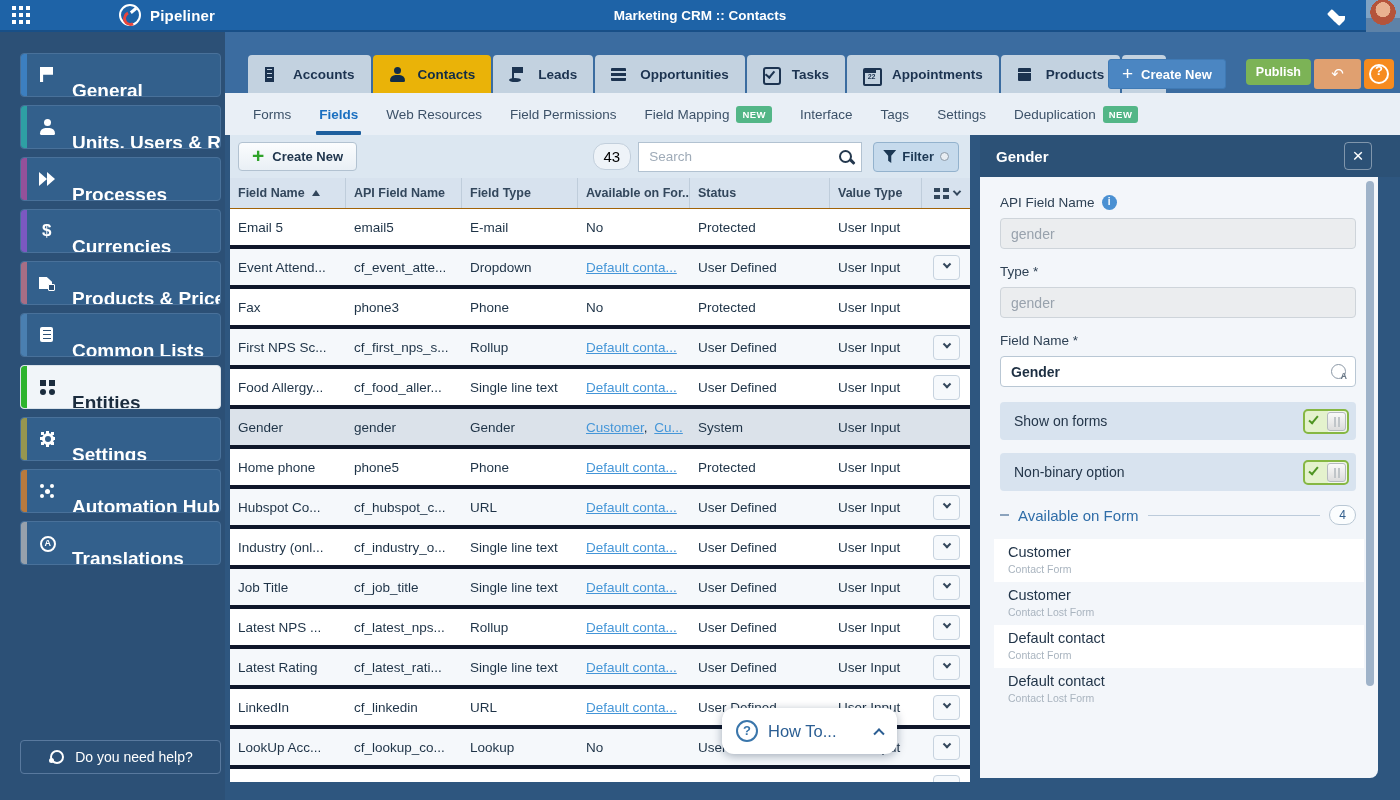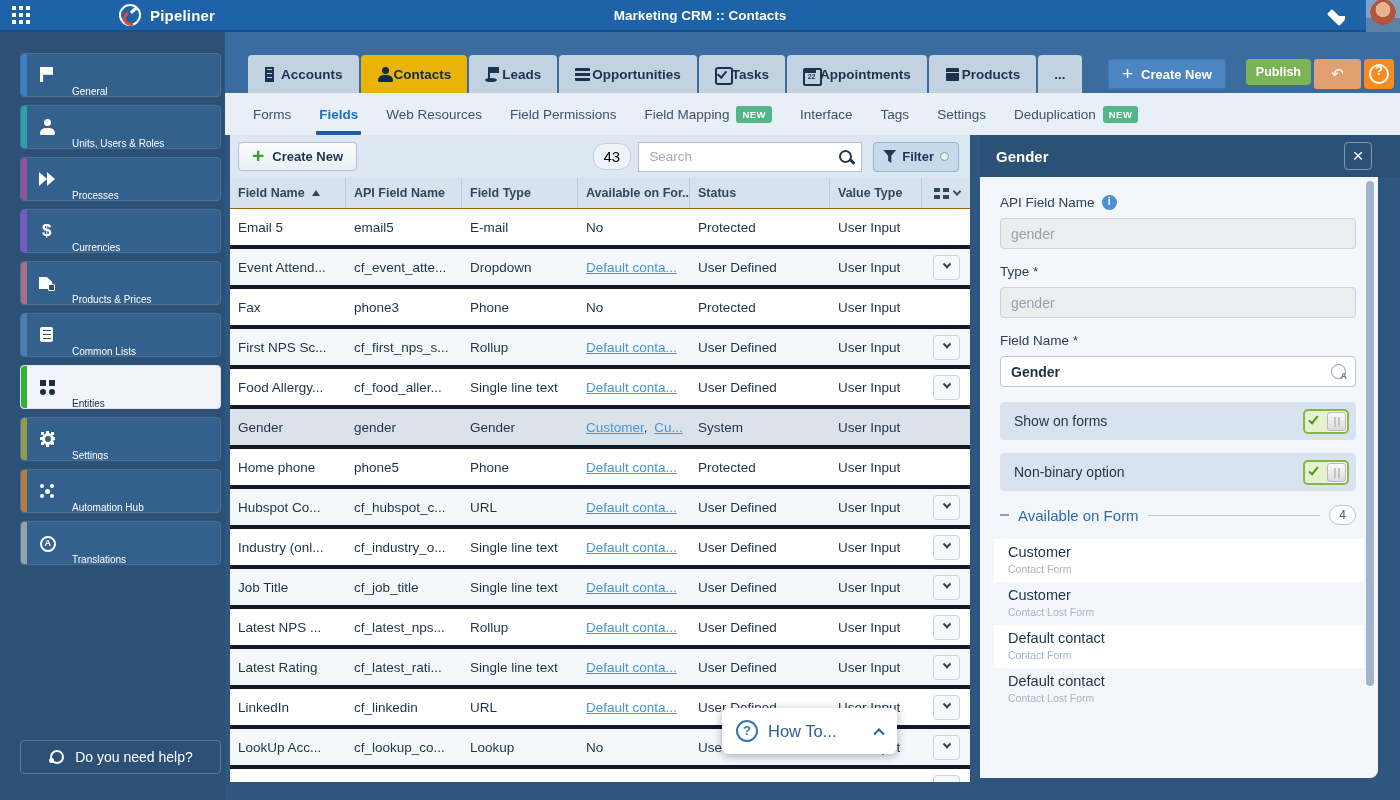--- a/index.html
+++ b/index.html
@@ -40,21 +40,21 @@
       linear-gradient(180deg, #7fa3c4 0 55%, #5d82a8 55% 100%); }
 
   
   .sidebar { position:absolute; left:0; top:32px; bottom:0; width:225px; background:#2c5076; z-index:20; }
   .side-item { position:relative; margin:0 0 8px 20px; width:201px; height:44px;
     background:#33608c; border:1px solid #49719a; border-radius:4px;
     display:flex; align-items:center; padding-left:18px; gap:16px; color:#fff; cursor:pointer; overflow:hidden; }
   .side-list { padding-top:21px; }
   .side-item.active { background:#f1f5f9; border-color:#d9e2ea; color:#1b2c3e; }
   .accent { position:absolute; left:0; top:0; bottom:0; width:6px; border-radius:3px 0 0 3px; }
-  .side-label { font-size:10px; font-weight:400; white-space:nowrap;margin-top:32px; }
+  .side-label { font-size:19px; font-weight:700; white-space:nowrap;margin-top:32px; }
   .help-btn { position:absolute; left:20px; bottom:26px; width:201px; height:34px;
     border:1px solid #59799e; border-radius:4px; background:transparent; color:#fff;
     display:flex; align-items:center; justify-content:center; gap:10px; font-size:14px; cursor:pointer; }
 
   
   .ic { position:relative; display:inline-block; width:17px; height:16px; flex:none; }
   [data-name="flag-icon"]::before { content:""; position:absolute; left:1px; top:0; width:13px; height:15px;
     background:currentColor; clip-path:polygon(0 0,100% 0,100% 52%,24% 52%,24% 100%,0 100%); }
   [data-name="users-icon"]::before, [data-name="person-icon"]::before { content:""; position:absolute; left:5px; top:0;
     width:7px; height:7px; border-radius:50%; background:currentColor; }
@@ -100,21 +100,21 @@
     border:2px solid currentColor; border-radius:50%; }
   [data-name="headset-icon"]::after { content:""; position:absolute; left:1px; top:9px; width:5px; height:5px;
     border-radius:50%; background:currentColor; }
 
   
   .content { position:absolute; left:225px; top:32px; right:0; bottom:0; }
   .tab-band { position:absolute; left:0; top:0; right:0; height:61px; background:#3b6ca0; }
 
   
   .tabs { position:absolute; left:23px; top:23px; height:38px; display:flex; gap:2px; z-index:2; }
-  .tab { height:38px; display:flex; align-items:center; gap:0; padding:0 16px;
+  .tab { height:38px; display:flex; align-items:center; gap:12px; padding:0 16px;
     background:#c3d2e0; border-radius:4px 4px 0 0; cursor:pointer; color:#1c3350; }
   .tab.active { background:#eab308; color:#112c47; }
   .tab .tlabel { font-size:13.5px; font-weight:600; white-space:nowrap; }
   .tabic { width:17px; height:15px; }
   [data-name="building-icon"]::before { content:""; position:absolute; left:1px; top:0; width:9px; height:15px;
     background:currentColor; }
   [data-name="building-icon"]::after { content:""; position:absolute; left:3px; top:2px; width:5px; height:10px;
     background:repeating-linear-gradient(#c3d2e0 0 1.5px, transparent 1.5px 4px); }
   [data-name="leads-flag-icon"]::before { content:""; position:absolute; left:3px; top:0; width:2px; height:12px;
     background:currentColor; }
@@ -218,21 +218,21 @@
   .lnk { color:#4596d8; text-decoration:underline; cursor:pointer; }
   .sep { color:#1e3347; margin-right:3px; }
   .rowbtn { width:27px; height:25px; background:#f6f9fc; border:1px solid #c7d3df; border-radius:4px;
     display:flex; align-items:center; justify-content:center; cursor:pointer; }
   .rowbtn .caret { transform:rotate(45deg) translate(-2px,-2px); }
   .tscroll { position:absolute; right:3px; top:137px; width:8px; height:126px;
     background:#8fa7c0; border-radius:4px; cursor:pointer; }
 
   
   .howto { position:absolute; left:497px; top:676px; width:175px; height:46px; background:#fff;
-    border-radius:6px; box-shadow:0 2px 10px rgba(10,30,60,.35); display:flex; align-items:center;
+    border-radius:12px; box-shadow:0 2px 10px rgba(10,30,60,.35); display:flex; align-items:center;
     gap:10px; padding:0 14px; z-index:30; cursor:pointer; }
   .howto-q { position:relative; width:22px; height:22px; flex:none; }
   .howto-q::before { content:""; position:absolute; inset:0; border:2px solid #3a76ab; border-radius:50%; }
   .howto-q::after { content:"?"; position:absolute; left:0; right:0; top:3px; text-align:center;
     color:#3a76ab; font-size:13px; font-weight:700; }
   .howto-label { color:#2b5e93; font-size:16.5px; flex:1; }
   .caret-up { width:8px; height:8px; border-right:2.5px solid #2b5e93; border-top:2.5px solid #2b5e93;
     transform:rotate(-45deg) translate(-2px,2px); }
 
   

